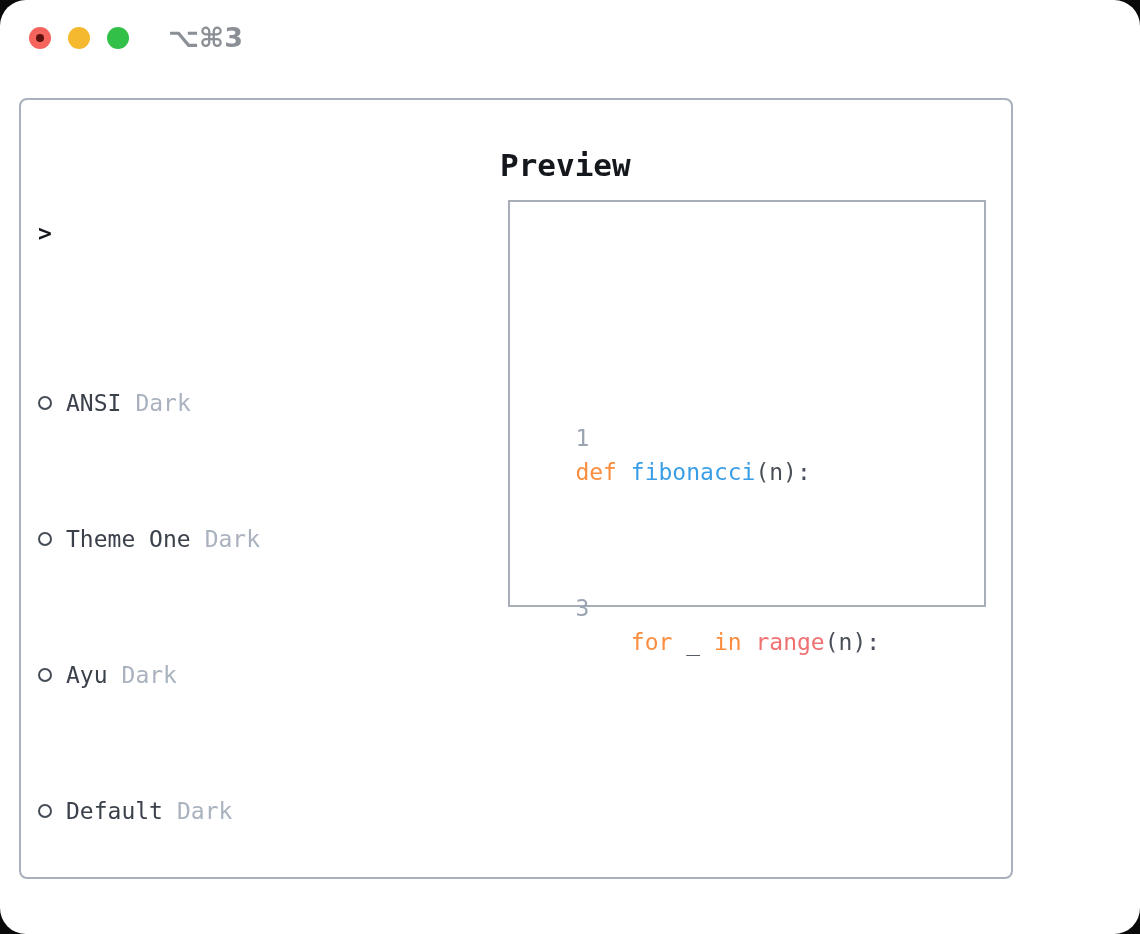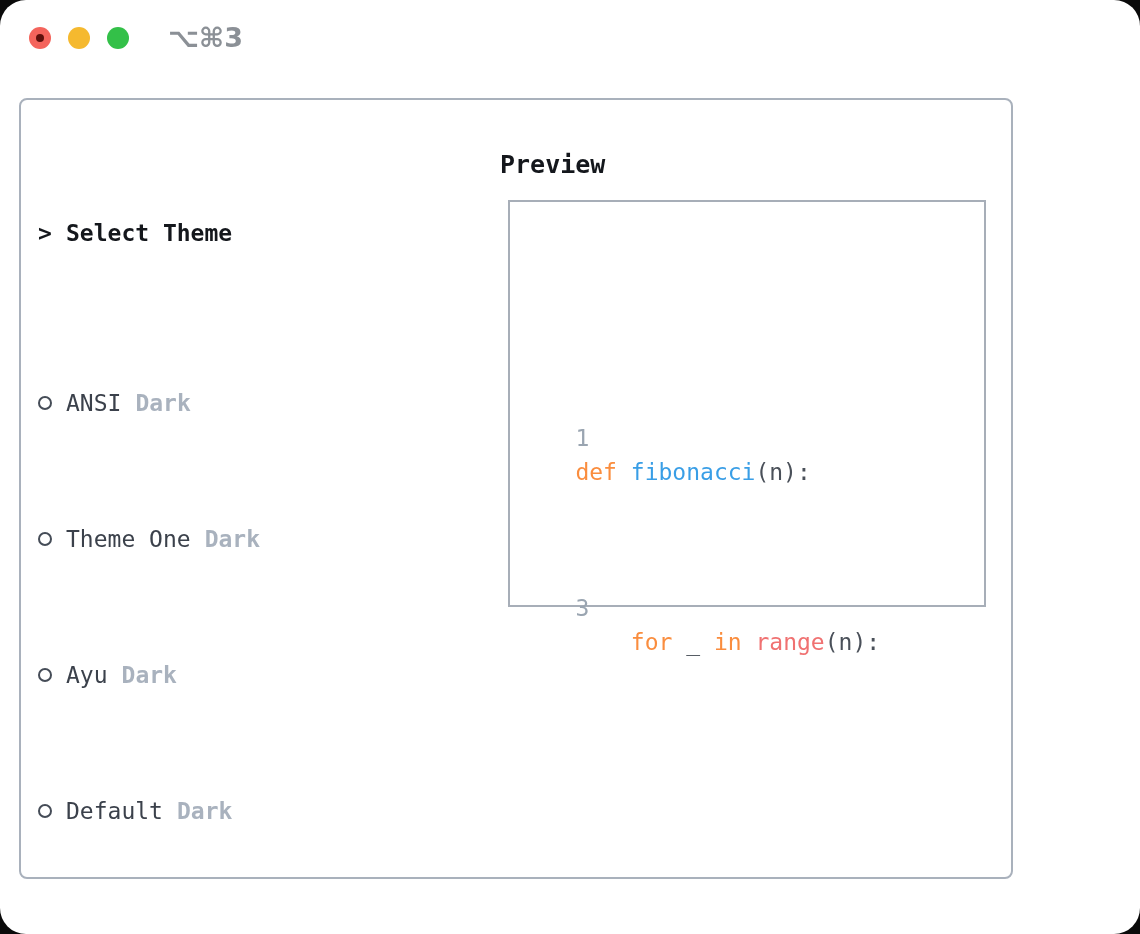--- a/index.html
+++ b/index.html
@@ -25,23 +25,23 @@
   .panel{position:absolute;left:19px;top:98px;width:994px;height:781px;box-sizing:border-box;
        border:2px solid var(--panel_border);border-radius:8px;background:#fff;}
   .leftcol{position:absolute;left:38px;top:148px;font-size:23px;line-height:34px;white-space:pre;}
   .row{display:flex;align-items:center;height:34px;}
   .bcol{width:28px;display:flex;align-items:center;flex:none;}
   .bullet{box-sizing:border-box;width:14px;height:14px;border-radius:50%;flex:none;}
   .bullet.off{border:2.5px solid var(--bullet_ring);}
   .prompt{font-weight:bold;color:var(--text_black);width:28px;flex:none;}
   .hdr{font-weight:bold;color:var(--text_black);}
   .tname{color:var(--text_dark);}
-  .variant{color:var(--text_muted);margin-left:14px;font-weight:bold;}
+  .variant{color:var(--text_muted);margin-left:14px;}
   .ptitle{position:absolute;left:500px;top:148px;height:34px;line-height:34px;
-       font-size:25px;font-weight:bold;color:var(--text_black);}
+       font-size:31px;font-weight:bold;color:var(--text_black);}
   .pbox{position:absolute;left:508px;top:200px;width:478px;height:407px;box-sizing:border-box;
        border:2px solid var(--preview_border);background:#fff;}
   .codewrap{position:absolute;left:520px;top:251px;font-size:23px;line-height:34px;white-space:pre;}
   .prow{height:34px;}
   .lnum{display:inline-block;width:2ch;color:var(--ln);}
   .c-kw{color:var(--kw);text-align:right;} .c-fn{color:var(--fn);} .c-num{color:var(--num);}
   .c-call{color:var(--call);margin-top:20px;} .c-plain{color:var(--code_plain);}
   .it{font-style:italic;}
 </style>
 </head>
@@ -54,21 +54,20 @@
     <div class="light light-yellow"></div>
     <div class="light light-green"></div>
     <div class="wtitle">⌥⌘3</div>
   </div>
 
   <div class="panel"></div>
 
   <div class="leftcol">
     <div class="row">
       <span class="prompt">&gt;</span>
-      <span class="hdr">Select Theme</span>
     </div>
     <div id="theme-list">
   <div class="row">
     <span class="bcol"><span class="bullet off"></span></span>
     <span class="tname">ANSI</span>
     <span class="variant">Dark</span>
   </div>
 
   <div class="row">
     <span class="bcol"><span class="bullet off"></span></span>

